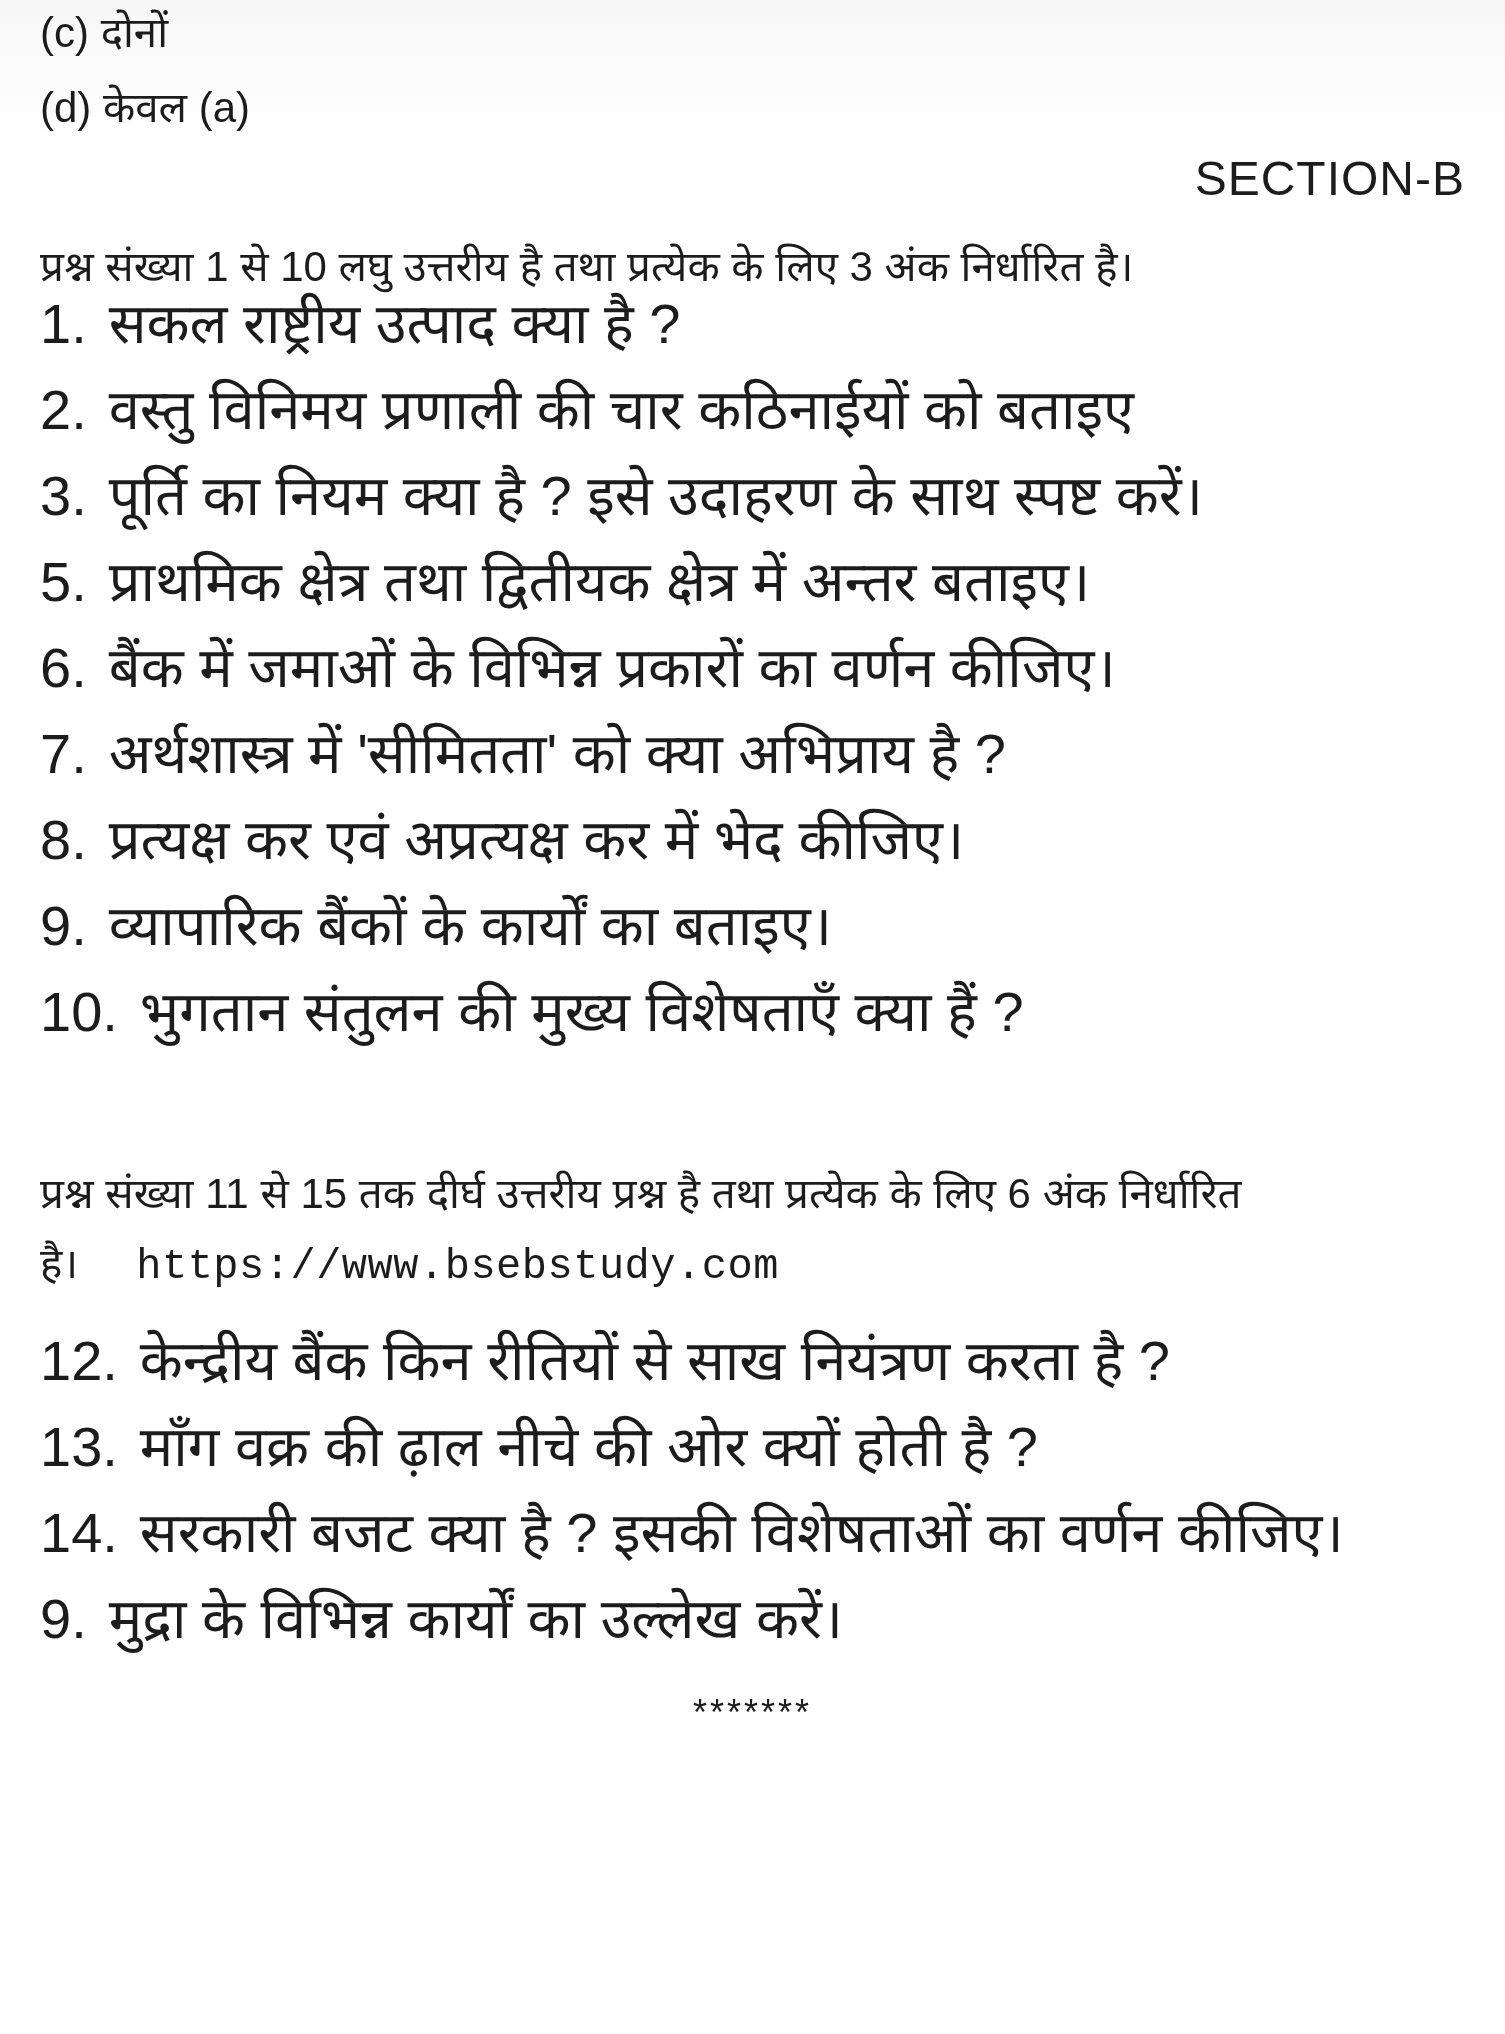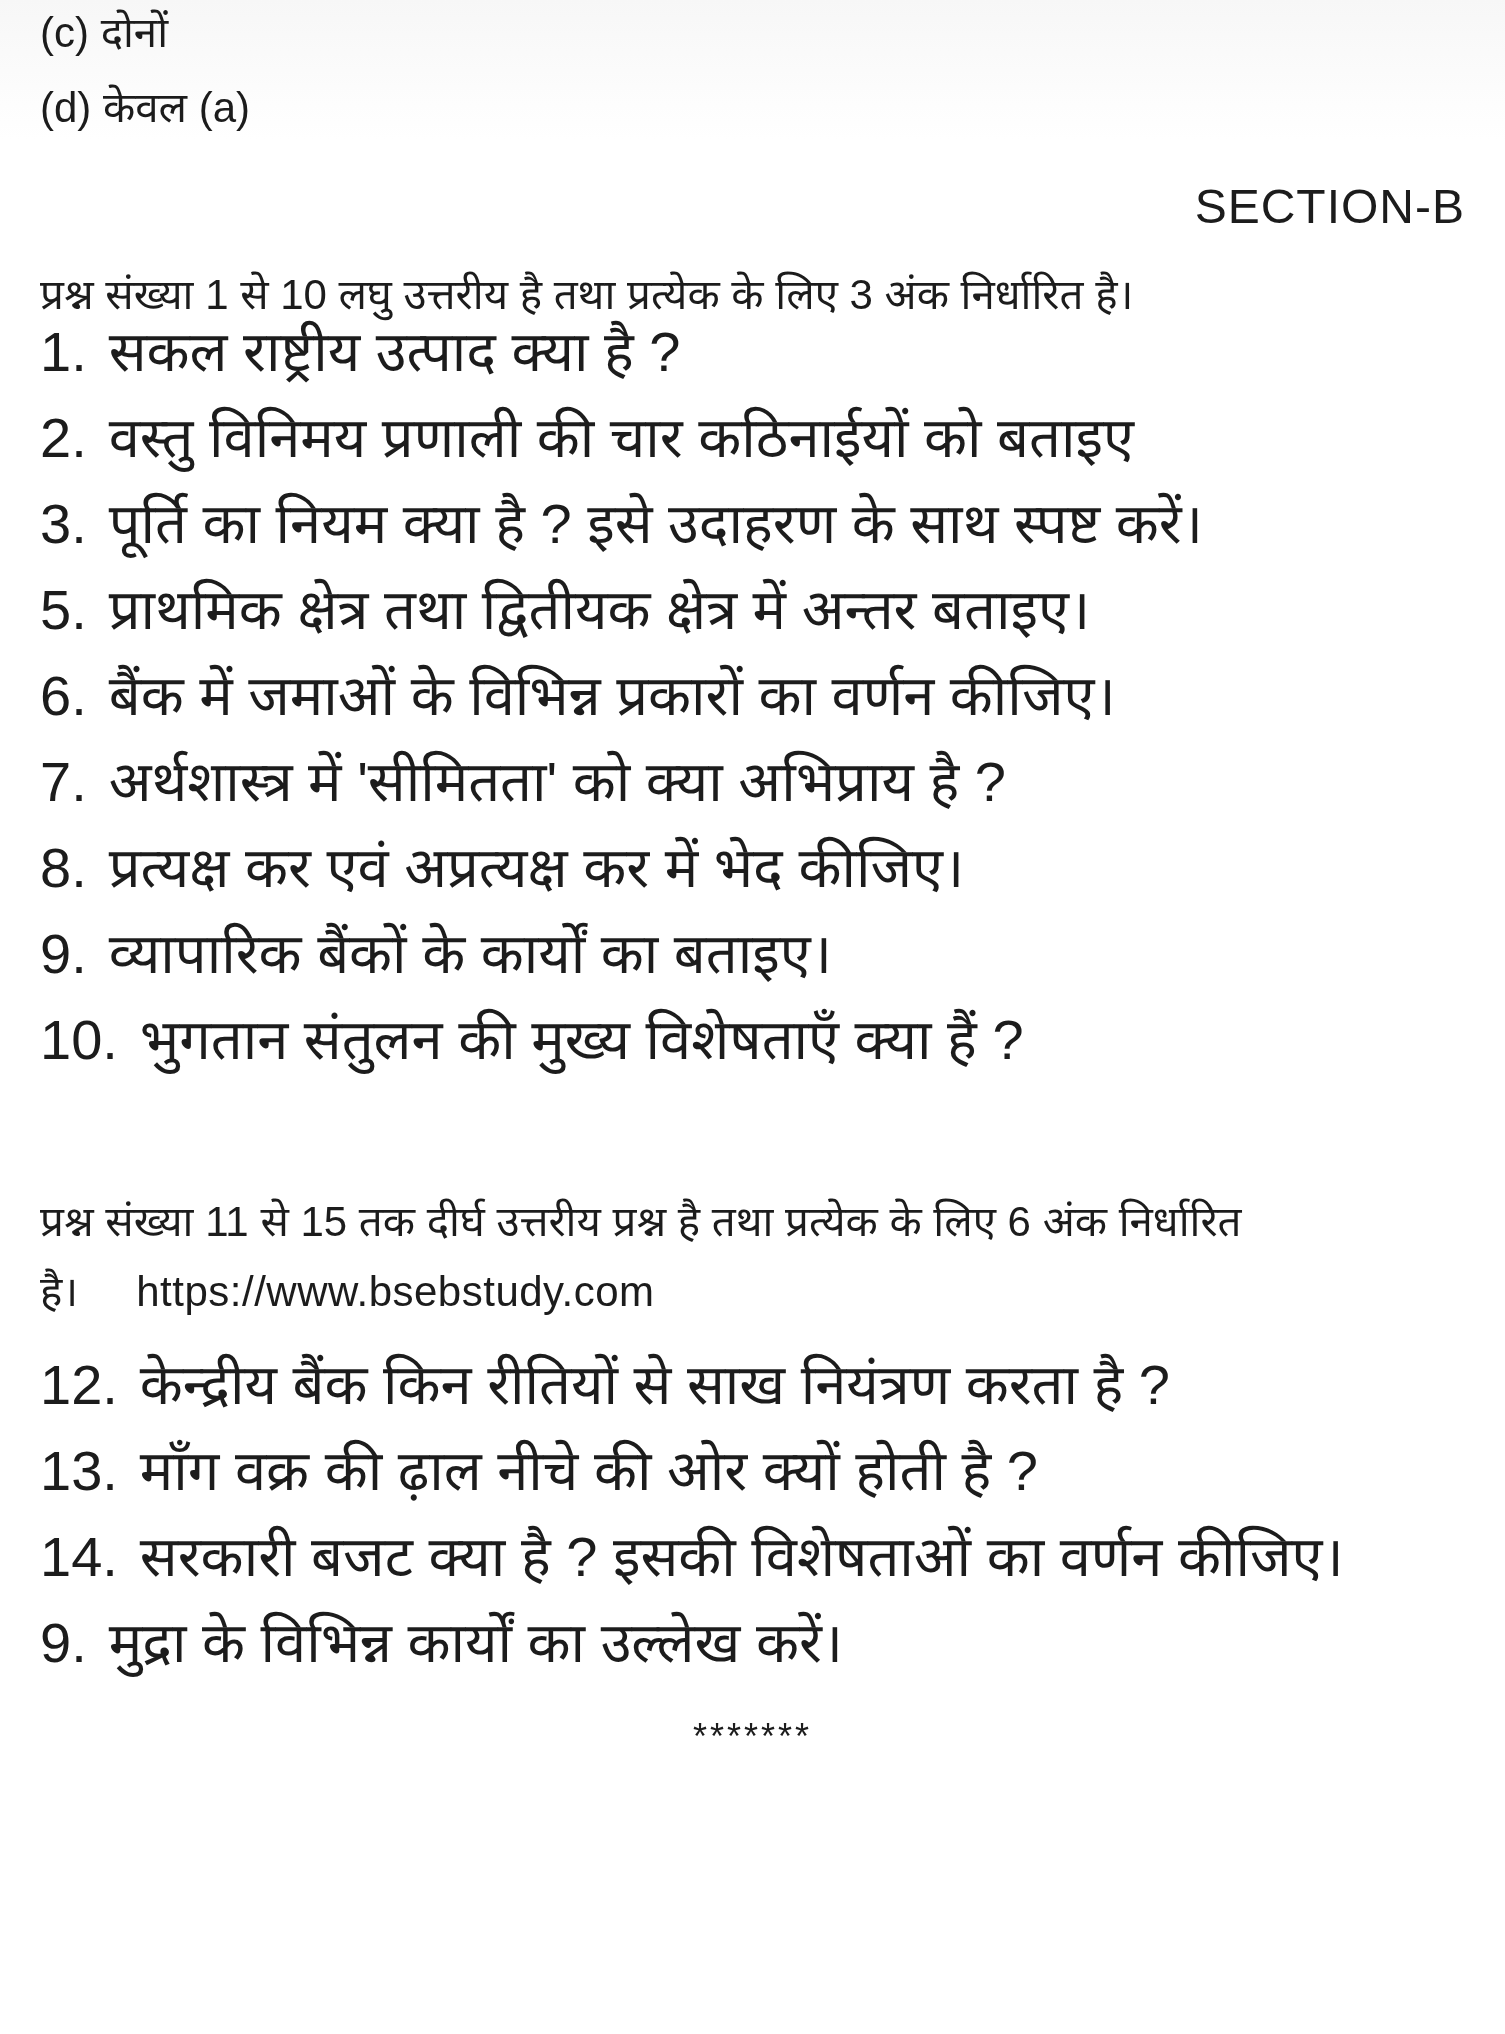--- a/index.html
+++ b/index.html
@@ -17,21 +17,21 @@
     height: 2034px;
     padding: 4px 40px 0 40px;
     background: linear-gradient(180deg, #f7f7f7 0px, #ffffff 140px);
   }
   .option-row {
     font-size: 42px;
     line-height: 57px;
     white-space: nowrap;
   }
   .option-c { margin-bottom: 18px; }
-  .option-d { margin-bottom: 46px; }
+  .option-d { margin-bottom: 18px; }
   .section-heading {
     font-size: 48px;
     line-height: 50px;
     text-align: right;
     letter-spacing: 1px;
     margin-bottom: 34px;
   }
   .instruction {
     font-size: 42px;
     line-height: 57px;
@@ -47,21 +47,21 @@
   .long-intro {
     margin-top: 125px;
     margin-bottom: 36px;
   }
   .long-intro .line {
     font-size: 42px;
     line-height: 57px;
     white-space: nowrap;
   }
   .long-intro .line1 { margin-bottom: 13px; }
-  .website-link { margin-left: 58px; letter-spacing: 0.5px; }
+  .website-link { margin-left: 58px; letter-spacing: 0.5px; font-family: Liberation Mono, monospace; }
   .footer-stars {
     margin-top: 46px;
     text-align: center;
     font-size: 36px;
     line-height: 40px;
     letter-spacing: 3px;
   }
 </style>
 </head>
 <body>

